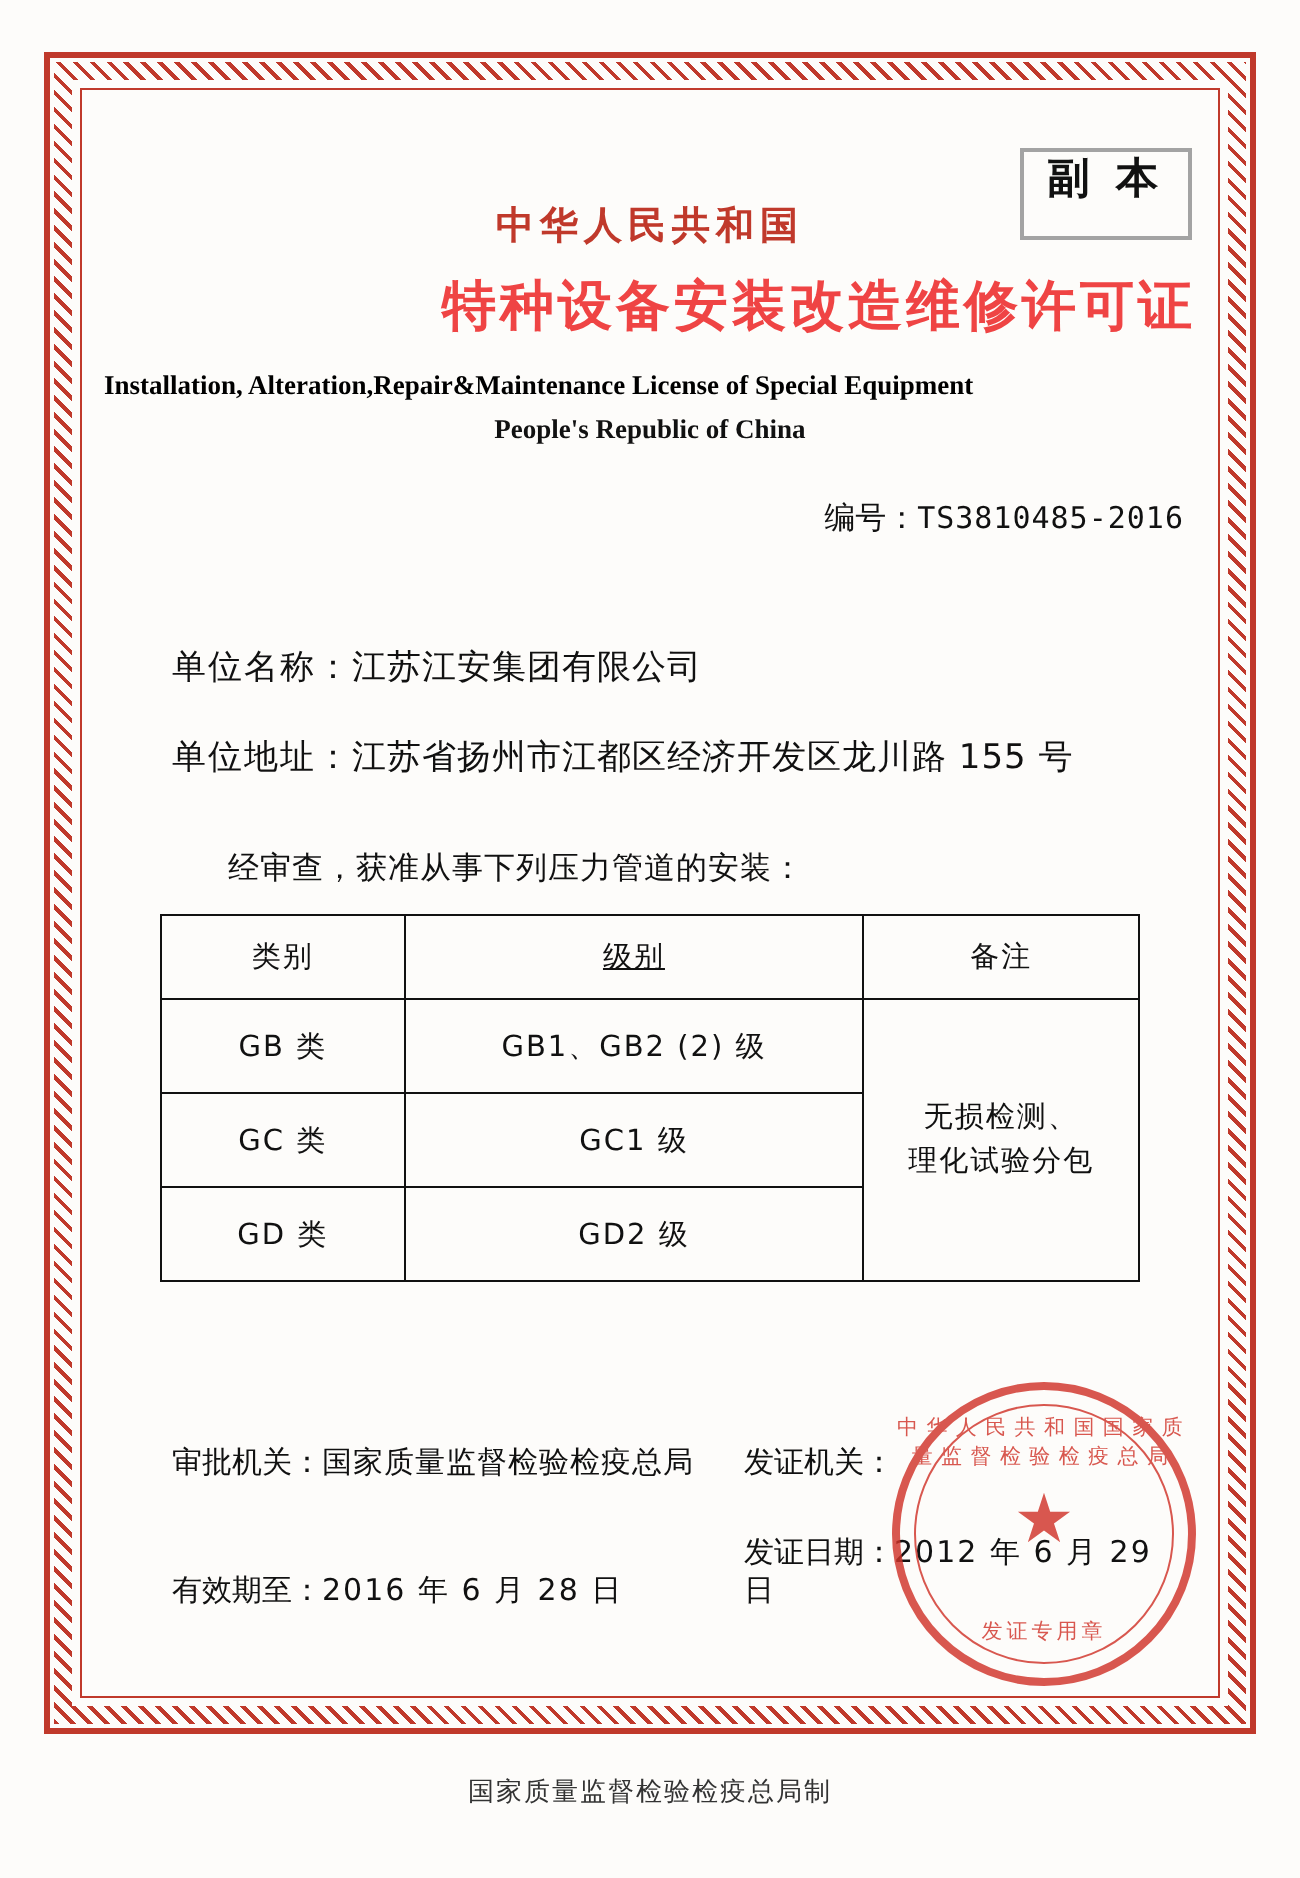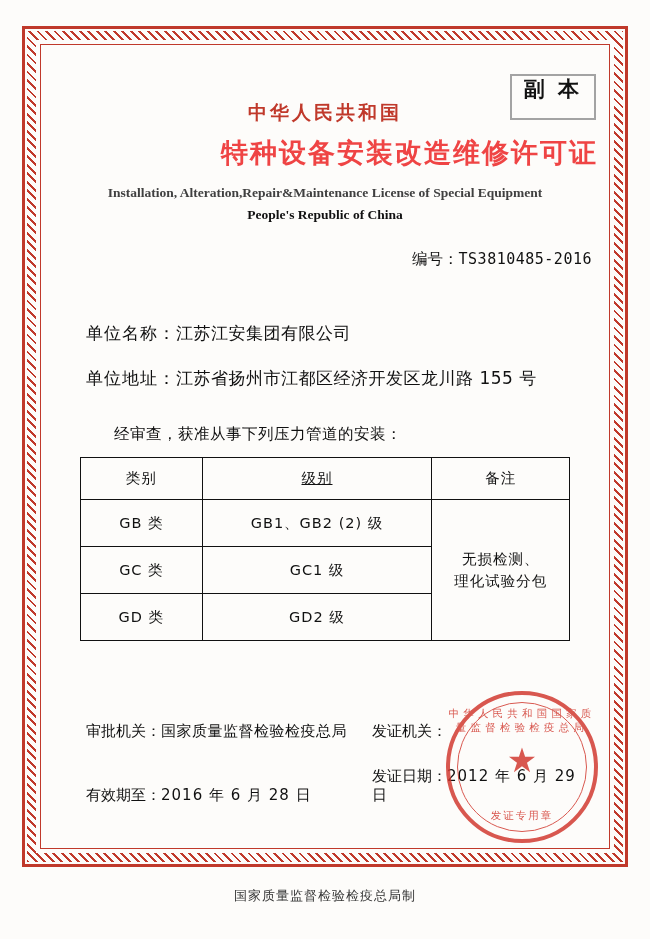--- a/index.html
+++ b/index.html
@@ -92,24 +92,24 @@
   .title-cn2 {
     text-align: right;
     font-size: 27px;
     font-weight: bold;
     color: #ef4444;
     letter-spacing: 2px;
     margin-top: 9px;
     font-family: "DejaVu Sans", sans-serif;
   }
   .title-en1 {
-    text-align: center;
+    text-align: left;
     font-size: 13.5px;
     font-weight: bold;
-    color: #404040;
+    color: #000000;
     margin-top: 14px;
     font-family: "Liberation Serif", serif;
   }
   .title-en2 {
     text-align: center;
     font-size: 13.5px;
     font-weight: bold;
     color: #111;
     margin-top: 6px;
     font-family: "Liberation Serif", serif;

